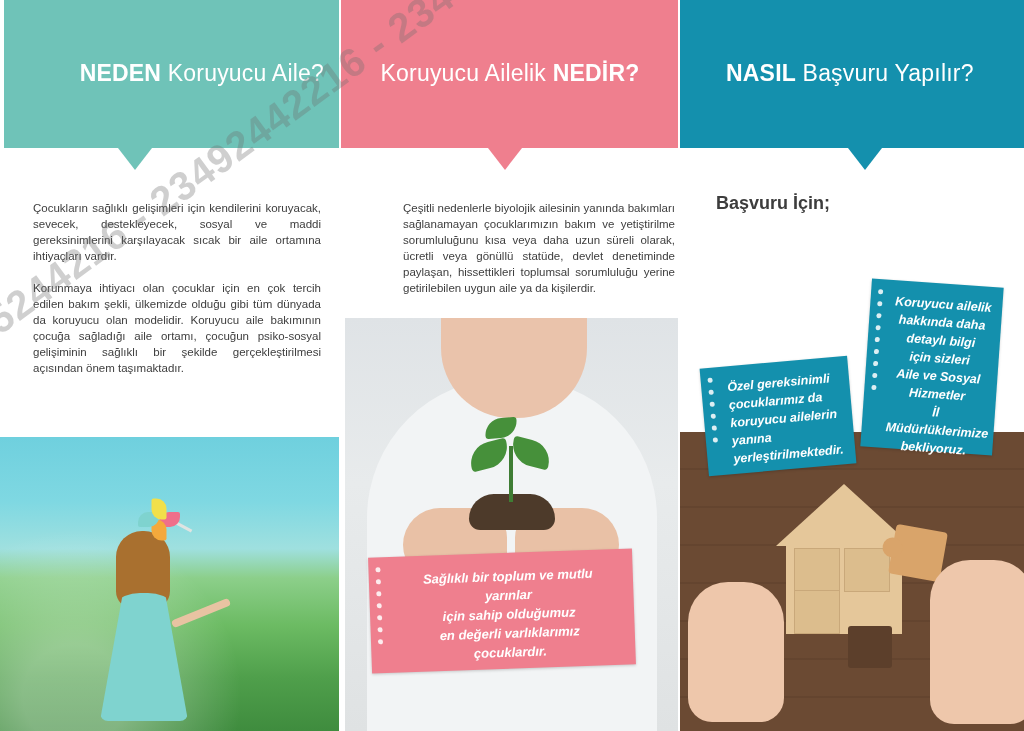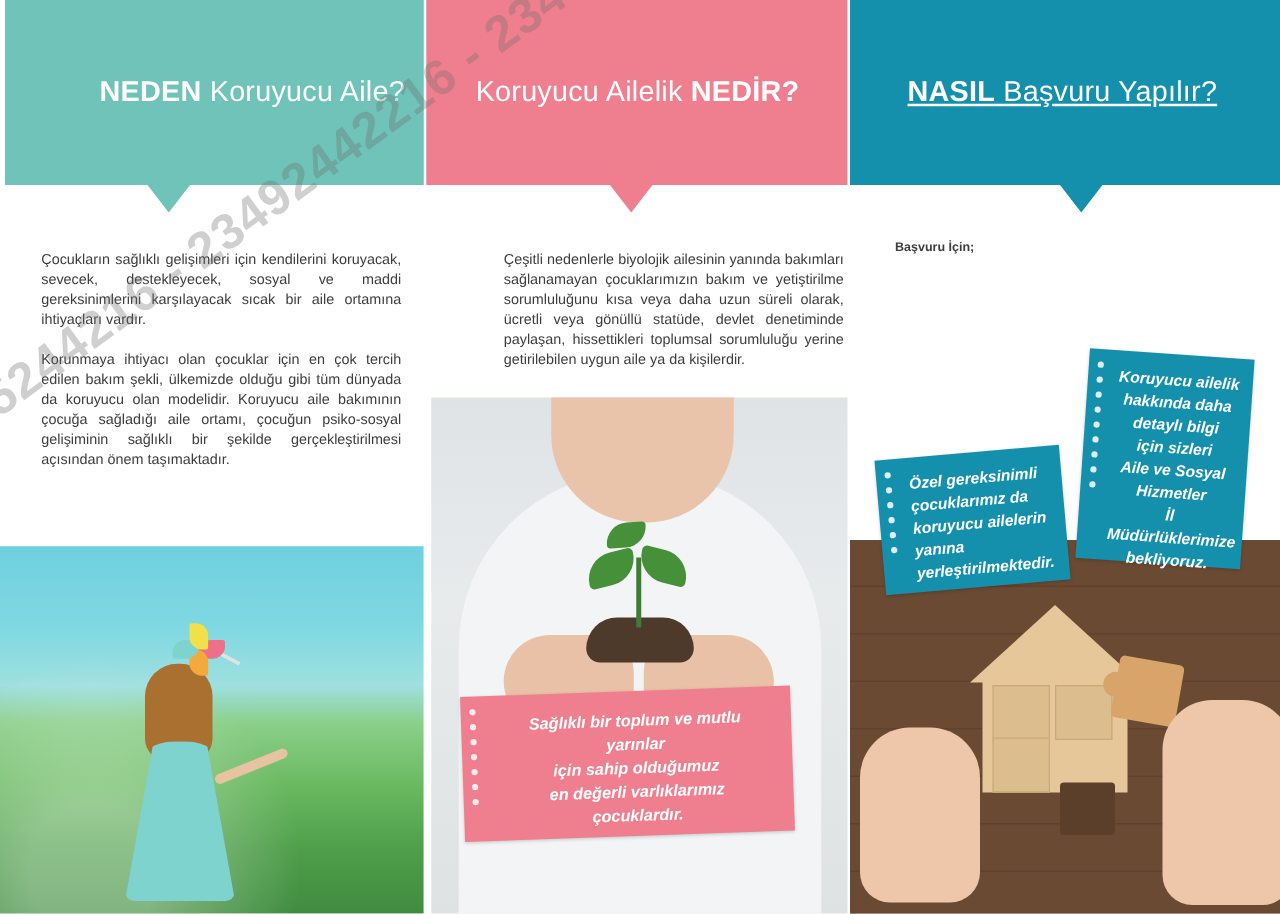--- a/index.html
+++ b/index.html
@@ -56,21 +56,21 @@
     position: absolute;
     left: 38px;
     right: 20px;
     top: 60px;
     font-size: 23px;
     font-weight: bold;
     color: #ffffff;
     letter-spacing: 0.2px;
   }
   .band-title.center { left: 0; right: 0; text-align: center; }
-  .band-title.b3 { left: 46px; text-decoration: underline; }
+  .band-title.b3 { left: 46px; }
 
   .band-title .light { font-weight: normal; }
 
   
   .notch {
     position: absolute;
     top: 148px;
     width: 0;
     height: 0;
     border-left: 17px solid transparent;
@@ -92,21 +92,21 @@
   .c1-text p { margin: 0 0 16px 0; }
 
   .c2-text { left: 403px; width: 272px; top: 200px; }
   .c2-text p { margin: 0; }
 
   
   .apply-head {
     position: absolute;
     left: 716px;
     top: 193px;
-    font-size: 10px;
+    font-size: 18px;
     font-weight: bold;
     color: #3d3d3d;
     text-align: center;
   }
   .apply-list {
     position: absolute;
     left: 716px;
     top: 215px;
     width: 240px;
     margin: 0;

